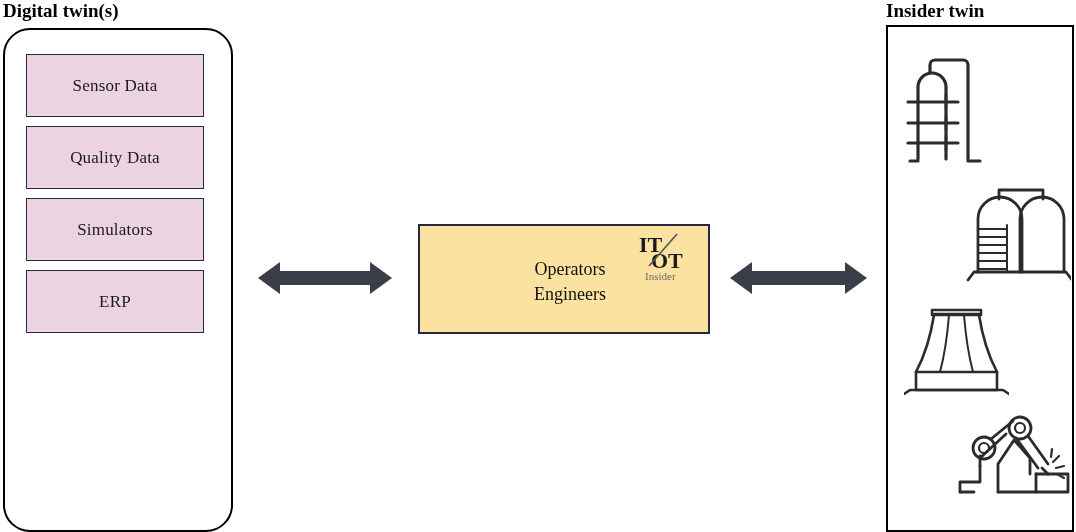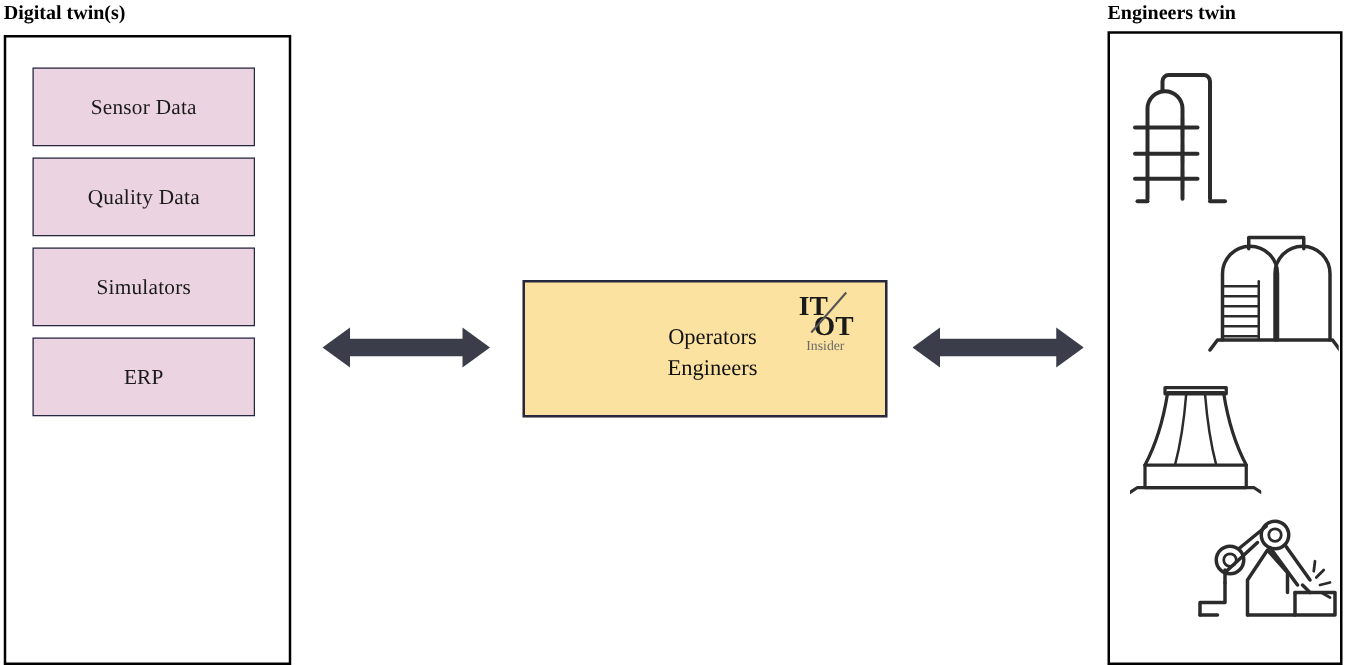--- a/index.html
+++ b/index.html
@@ -13,40 +13,41 @@
     position: relative;
     overflow: hidden;
     font-family: "Liberation Serif", "DejaVu Serif", serif;
   }
 
   
   .panel-title {
     position: absolute;
     font-family: "Liberation Serif", "DejaVu Serif", serif;
     font-weight: bold;
-    font-size: 16px;
+    font-size: 19px;
     color: #000000;
     white-space: nowrap;
     line-height: 22px;
   }
   #title-digital { left: 3px;  top: 0px; }
   #title-physical { left: 886px; top: 0px; }
 
   
   .panel {
     position: absolute;
     background: #ffffff;
     border: 2px solid #000000;
     box-sizing: border-box;
   }
   #panel-digital {
     left: 3px;
     top: 28px;
     width: 230px;
     height: 504px;
+    border-radius: 27px;
   }
   #panel-physical {
     left: 886px;
     top: 25px;
     width: 188px;
     height: 507px;
   }
 
   
   #digital-box-list {
@@ -151,21 +152,21 @@
     <text x="14" y="36" font-family="Liberation Serif, DejaVu Serif, serif" font-size="22" font-weight="bold" fill="#1a1a1a">OT</text>
     <line x1="40" y1="2" x2="12" y2="34" stroke="#555555" stroke-width="1.6"></line>
     <text x="8" y="48" font-family="Liberation Serif, DejaVu Serif, serif" font-size="11" fill="#6b6b6b">Insider</text>
   </svg>
 </div>
 
 <svg id="arrow-right" class="arrow" viewBox="0 0 137 40">
   <polygon points="0,20 22,4 22,13 115,13 115,4 137,20 115,36 115,27 22,27 22,36" fill="#3B3E4A"></polygon>
 </svg>
 
-<div id="title-physical" class="panel-title">Engineers twin</div>
+<div id="title-physical" class="panel-title">Insider twin</div>
 
 <div id="panel-physical" class="panel">
 
   <svg id="icon-distillation-column" class="phys-icon" viewBox="0 0 88 125">
     <g fill="none" stroke="#2b2b2b" stroke-width="3.2" stroke-linecap="round" stroke-linejoin="round">
       <path d="M12 112 L12 40 a14 14 0 0 1 28 0 L40 112"></path>
       <path d="M4 114 L12 114"></path>
       <path d="M24 26 L24 18 a5 5 0 0 1 5 -5 L57 13 a5 5 0 0 1 5 5 L62 112"></path>
       <path d="M62 114 L74 114"></path>
       <path d="M2 55 L52 55"></path>

